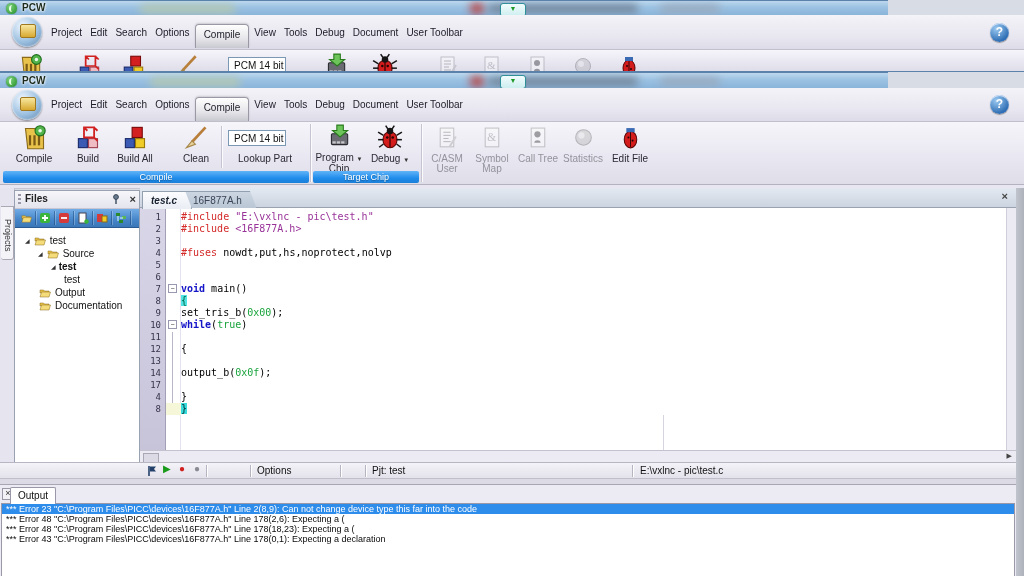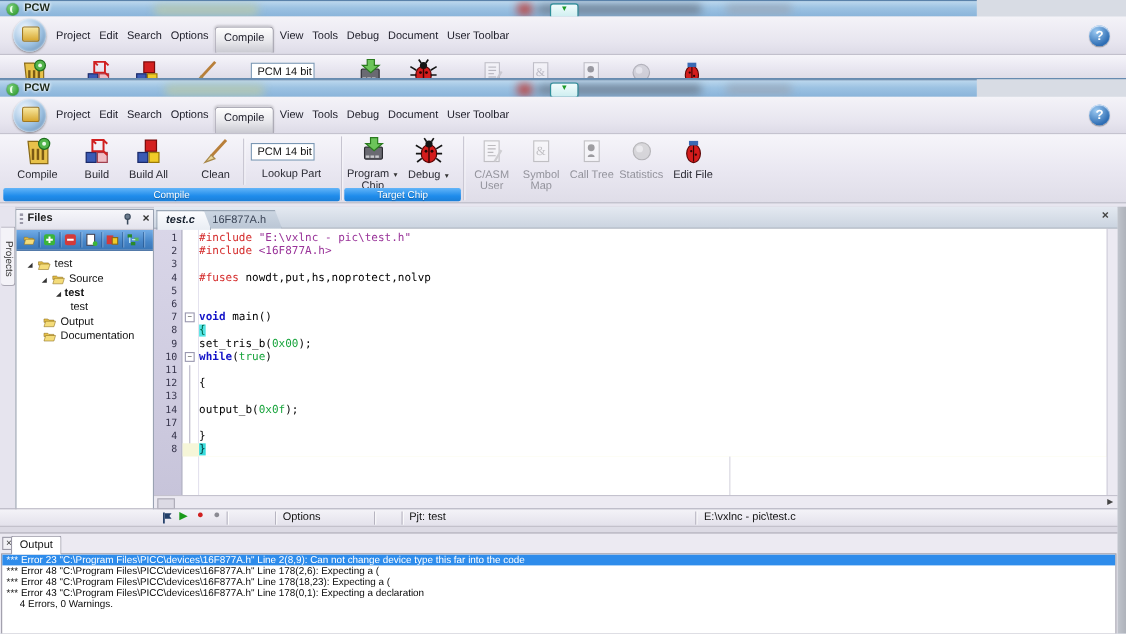--- a/index.html
+++ b/index.html
@@ -599,18 +599,17 @@
   <div class="abs" style="left:0;top:406px;width:1016px;height:6px;background:#dcdae4;border-top:1px solid #c0bec8;"></div>
 
   <div class="abs outwrap" style="left:0;top:412px;width:1016px;height:92px;">
     <div class="outclose">×</div>
     <div class="outtab">Output</div>
     <div class="outbody" id="outlines">
         <div class="oline sel">*** Error 23 "C:\Program Files\PICC\devices\16F877A.h" Line 2(8,9): Can not change device type this far into the code</div>
         <div class="oline">*** Error 48 "C:\Program Files\PICC\devices\16F877A.h" Line 178(2,6): Expecting a (</div>
         <div class="oline">*** Error 48 "C:\Program Files\PICC\devices\16F877A.h" Line 178(18,23): Expecting a (</div>
         <div class="oline">*** Error 43 "C:\Program Files\PICC\devices\16F877A.h" Line 178(0,1): Expecting a declaration</div>
-        <div class="oline summary">4 Errors,  0 Warnings.</div>
       </div>
   </div>
 
   <div class="abs rightedge" style="left:1016px;top:116px;width:8px;height:388px;"></div>
 </div>
 
 </body></html>

